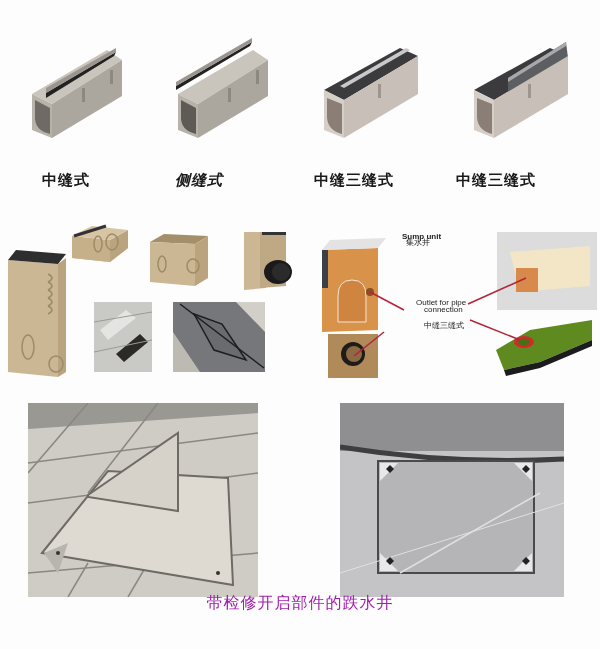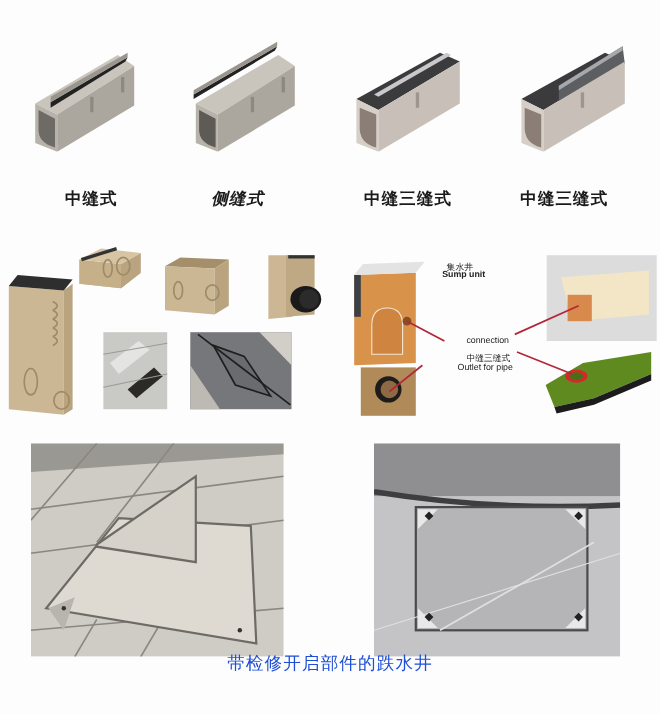--- a/index.html
+++ b/index.html
@@ -1,24 +1,24 @@
 <!DOCTYPE html>
 <html><head>
 <meta charset="utf-8">
 <style>
   * { box-sizing: border-box; margin: 0; padding: 0; }
   html, body { width: 600px; height: 649px; background: #fdfdfd; overflow: hidden; }
   body { position: relative; font-family: "DejaVu Sans", sans-serif; color: #111; }
   .abs { position: absolute; }
-  .caption { position: absolute; font-size: 15px; font-weight: bold; letter-spacing: 1px; color: #1a1a1a; white-space: nowrap; margin-left: 17px; }
+  .caption { position: absolute; font-size: 15px; font-weight: bold; letter-spacing: 1px; color: #1a1a1a; white-space: nowrap; }
   svg { display: block; }
   .lbl-en { font-family: "Liberation Sans", sans-serif; font-size: 8px; color: #222; }
   .lbl-zh { font-size: 8px; color: #222; }
   .photo { position: absolute; overflow: hidden; }
-  .bottom-title { position: absolute; left: 0; width: 600px; top: 593px; text-align: center; font-size: 16px; color: #1d4ed8; letter-spacing: 1px; }
+  .bottom-title { position: absolute; left: 0; width: 600px; top: 593px; text-align: center; font-size: 16px; color: #a21caf; letter-spacing: 1px; }
 </style>
 </head>
 <body>
 
 <div class="abs" style="left:22px;top:38px;width:110px;height:100px;">
   <svg width="110" height="100" viewBox="0 0 110 100">
     <polygon points="10,56 85,12 100,22 30,66" fill="#c9c5bd"></polygon>
     <polygon points="10,56 30,66 30,100 10,92" fill="#b8b3aa"></polygon>
     <polygon points="30,66 100,22 100,58 30,100" fill="#aca79e"></polygon>
     <path d="M13,62 L28,70 L28,96 Q12,92 13,78 Z" fill="#6e6a66"></path>
@@ -145,23 +145,23 @@
     <ellipse cx="224" cy="120" rx="10" ry="6" fill="#d22a2a"></ellipse>
     <ellipse cx="224" cy="120" rx="6" ry="3.5" fill="#4a6e15"></ellipse>
 
     <g stroke="#b3263a" stroke-width="1.6">
       <line x1="70" y1="70" x2="104" y2="88"></line>
       <line x1="54" y1="134" x2="84" y2="110"></line>
       <line x1="168" y1="82" x2="226" y2="56"></line>
       <line x1="170" y1="98" x2="220" y2="118"></line>
     </g>
   </svg>
-  <div class="abs lbl-en" style="left:102px;top:23px;font-weight:bold;">Sump unit</div>
+  <div class="abs lbl-en" style="left:102px;top:10px;font-weight:bold;">Sump unit</div>
   <div class="abs lbl-zh" style="left:106px;top:15px;">集水井</div>
-  <div class="abs lbl-en" style="left:116px;top:76px;margin-top:31px;">Outlet for pipe</div>
+  <div class="abs lbl-en" style="left:116px;top:76px;">Outlet for pipe</div>
   <div class="abs lbl-en" style="left:124px;top:83px;">connection</div>
   <div class="abs lbl-zh" style="left:124px;top:98px;">中缝三缝式</div>
 </div>
 
 <div class="photo" style="left:28px;top:403px;width:230px;height:194px;">
   <svg width="230" height="194" viewBox="0 0 230 194">
     <rect width="230" height="194" fill="#cfccc6"></rect>
     <polygon points="0,0 230,0 230,10 0,26" fill="#9a9893"></polygon>
     <g stroke="#8a8782" stroke-width="1.5" fill="none">
       <line x1="0" y1="60" x2="230" y2="30"></line>

